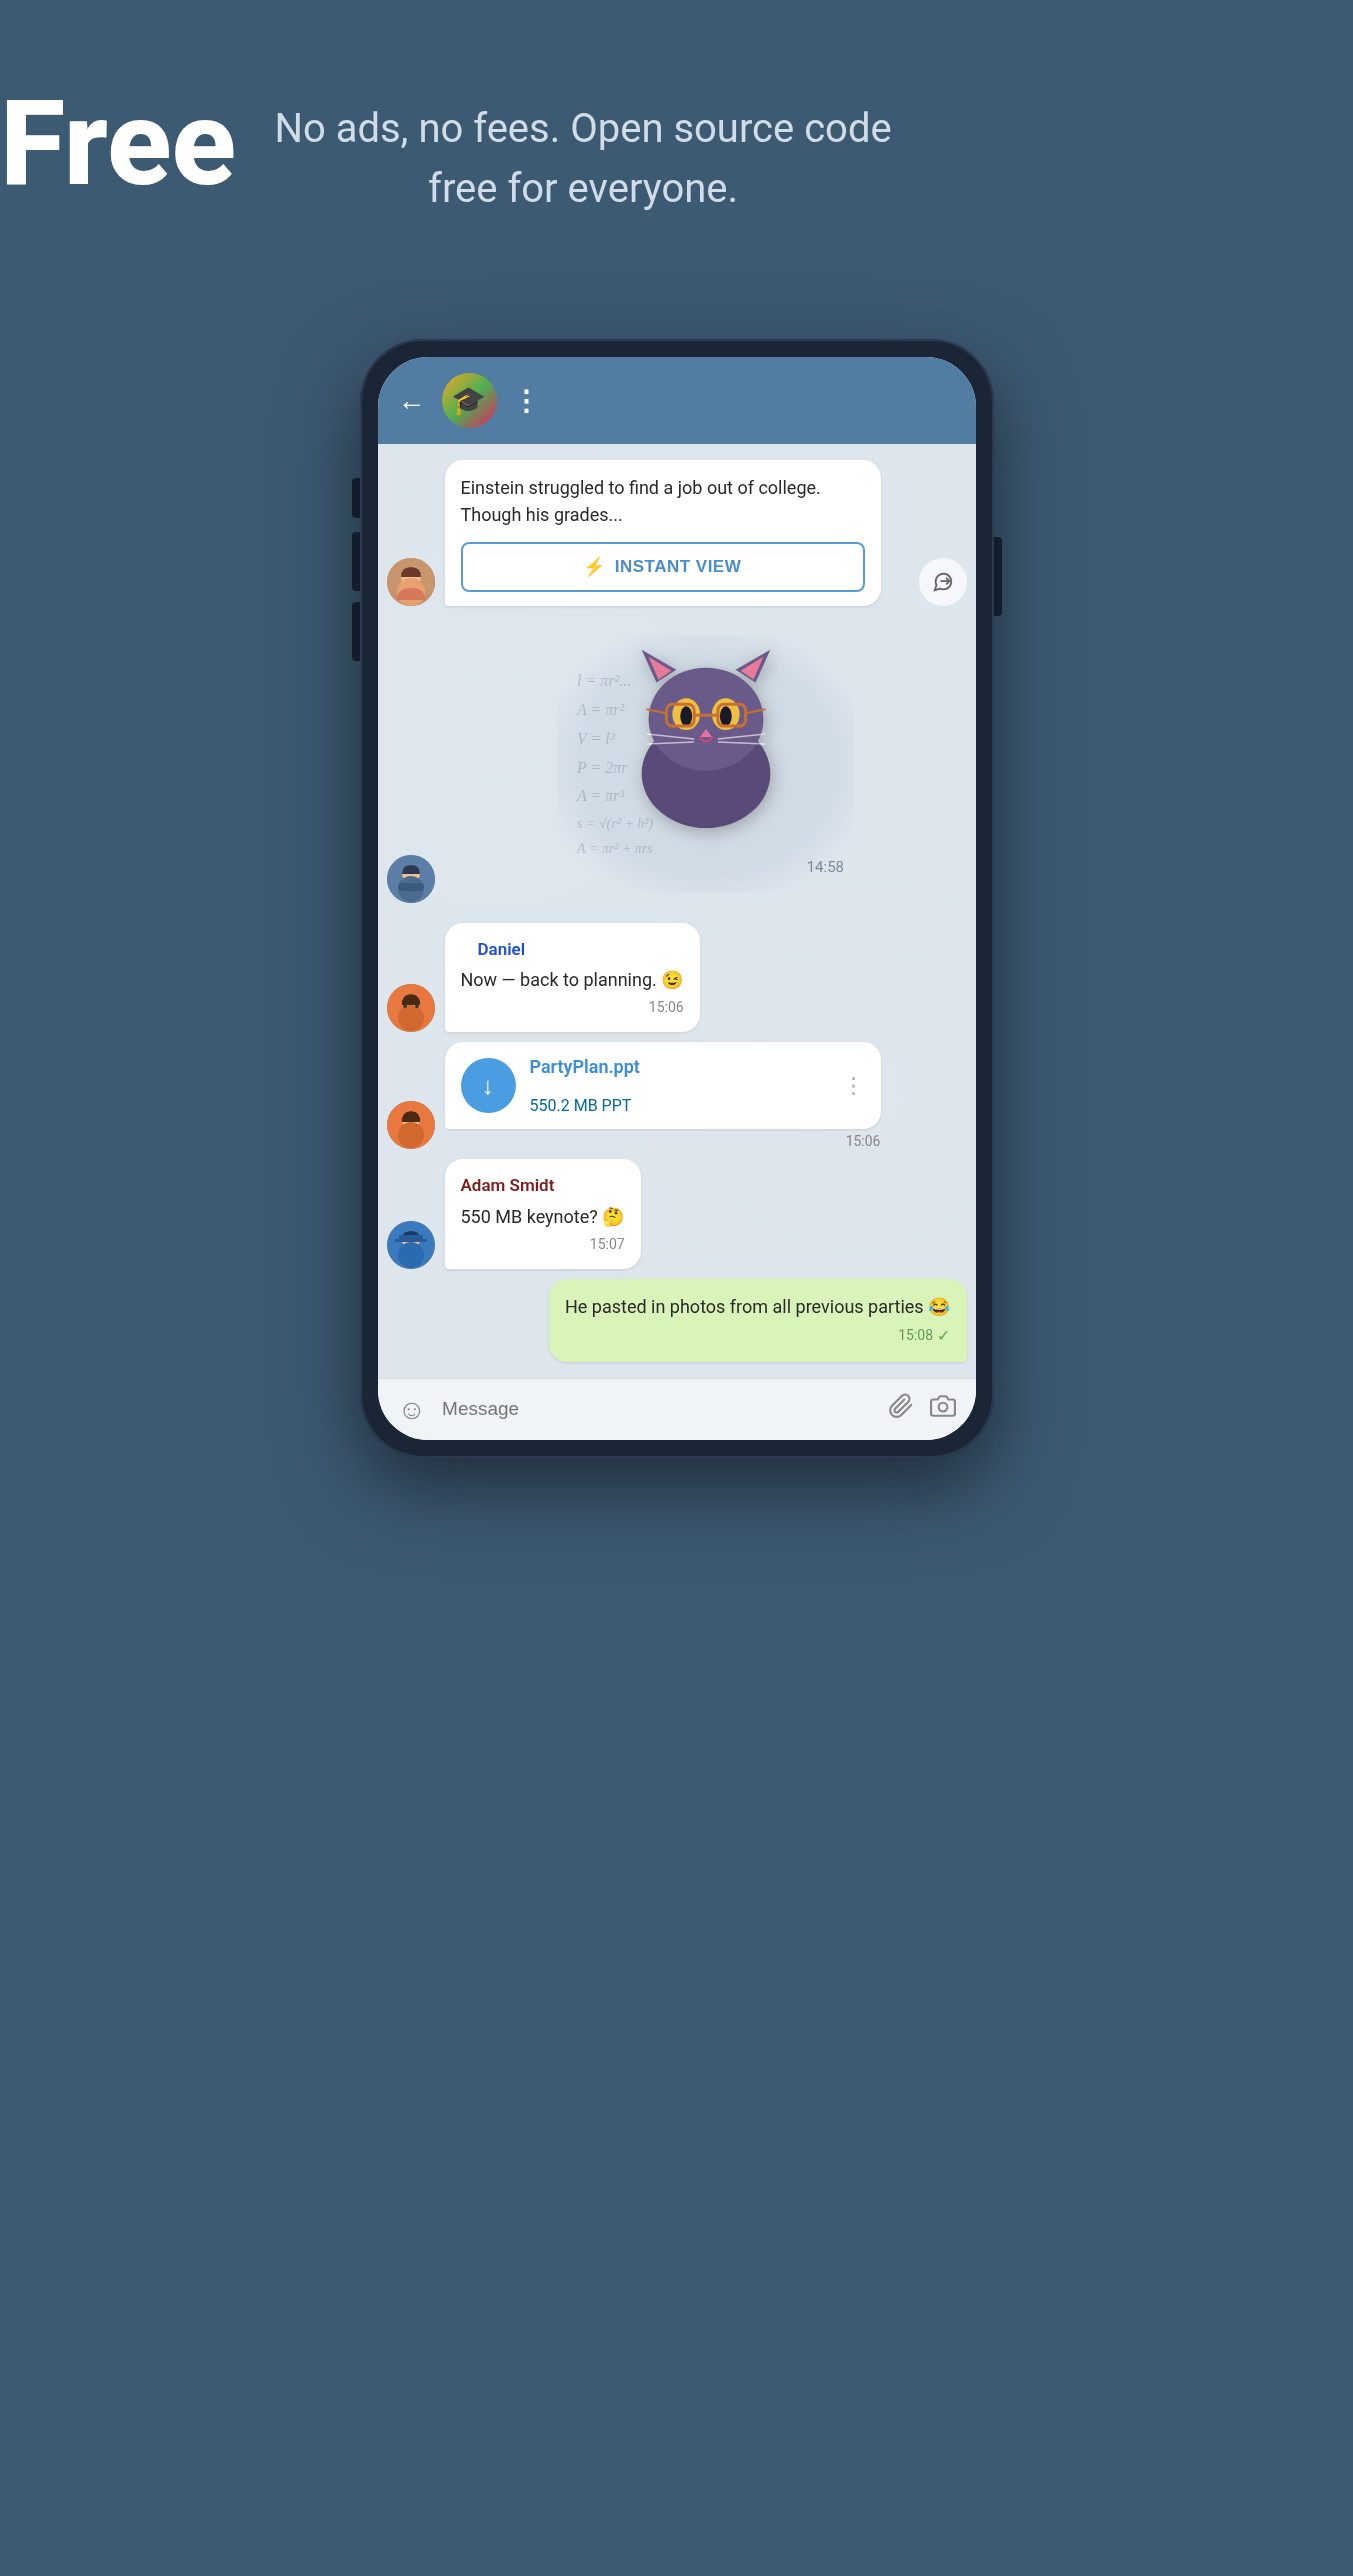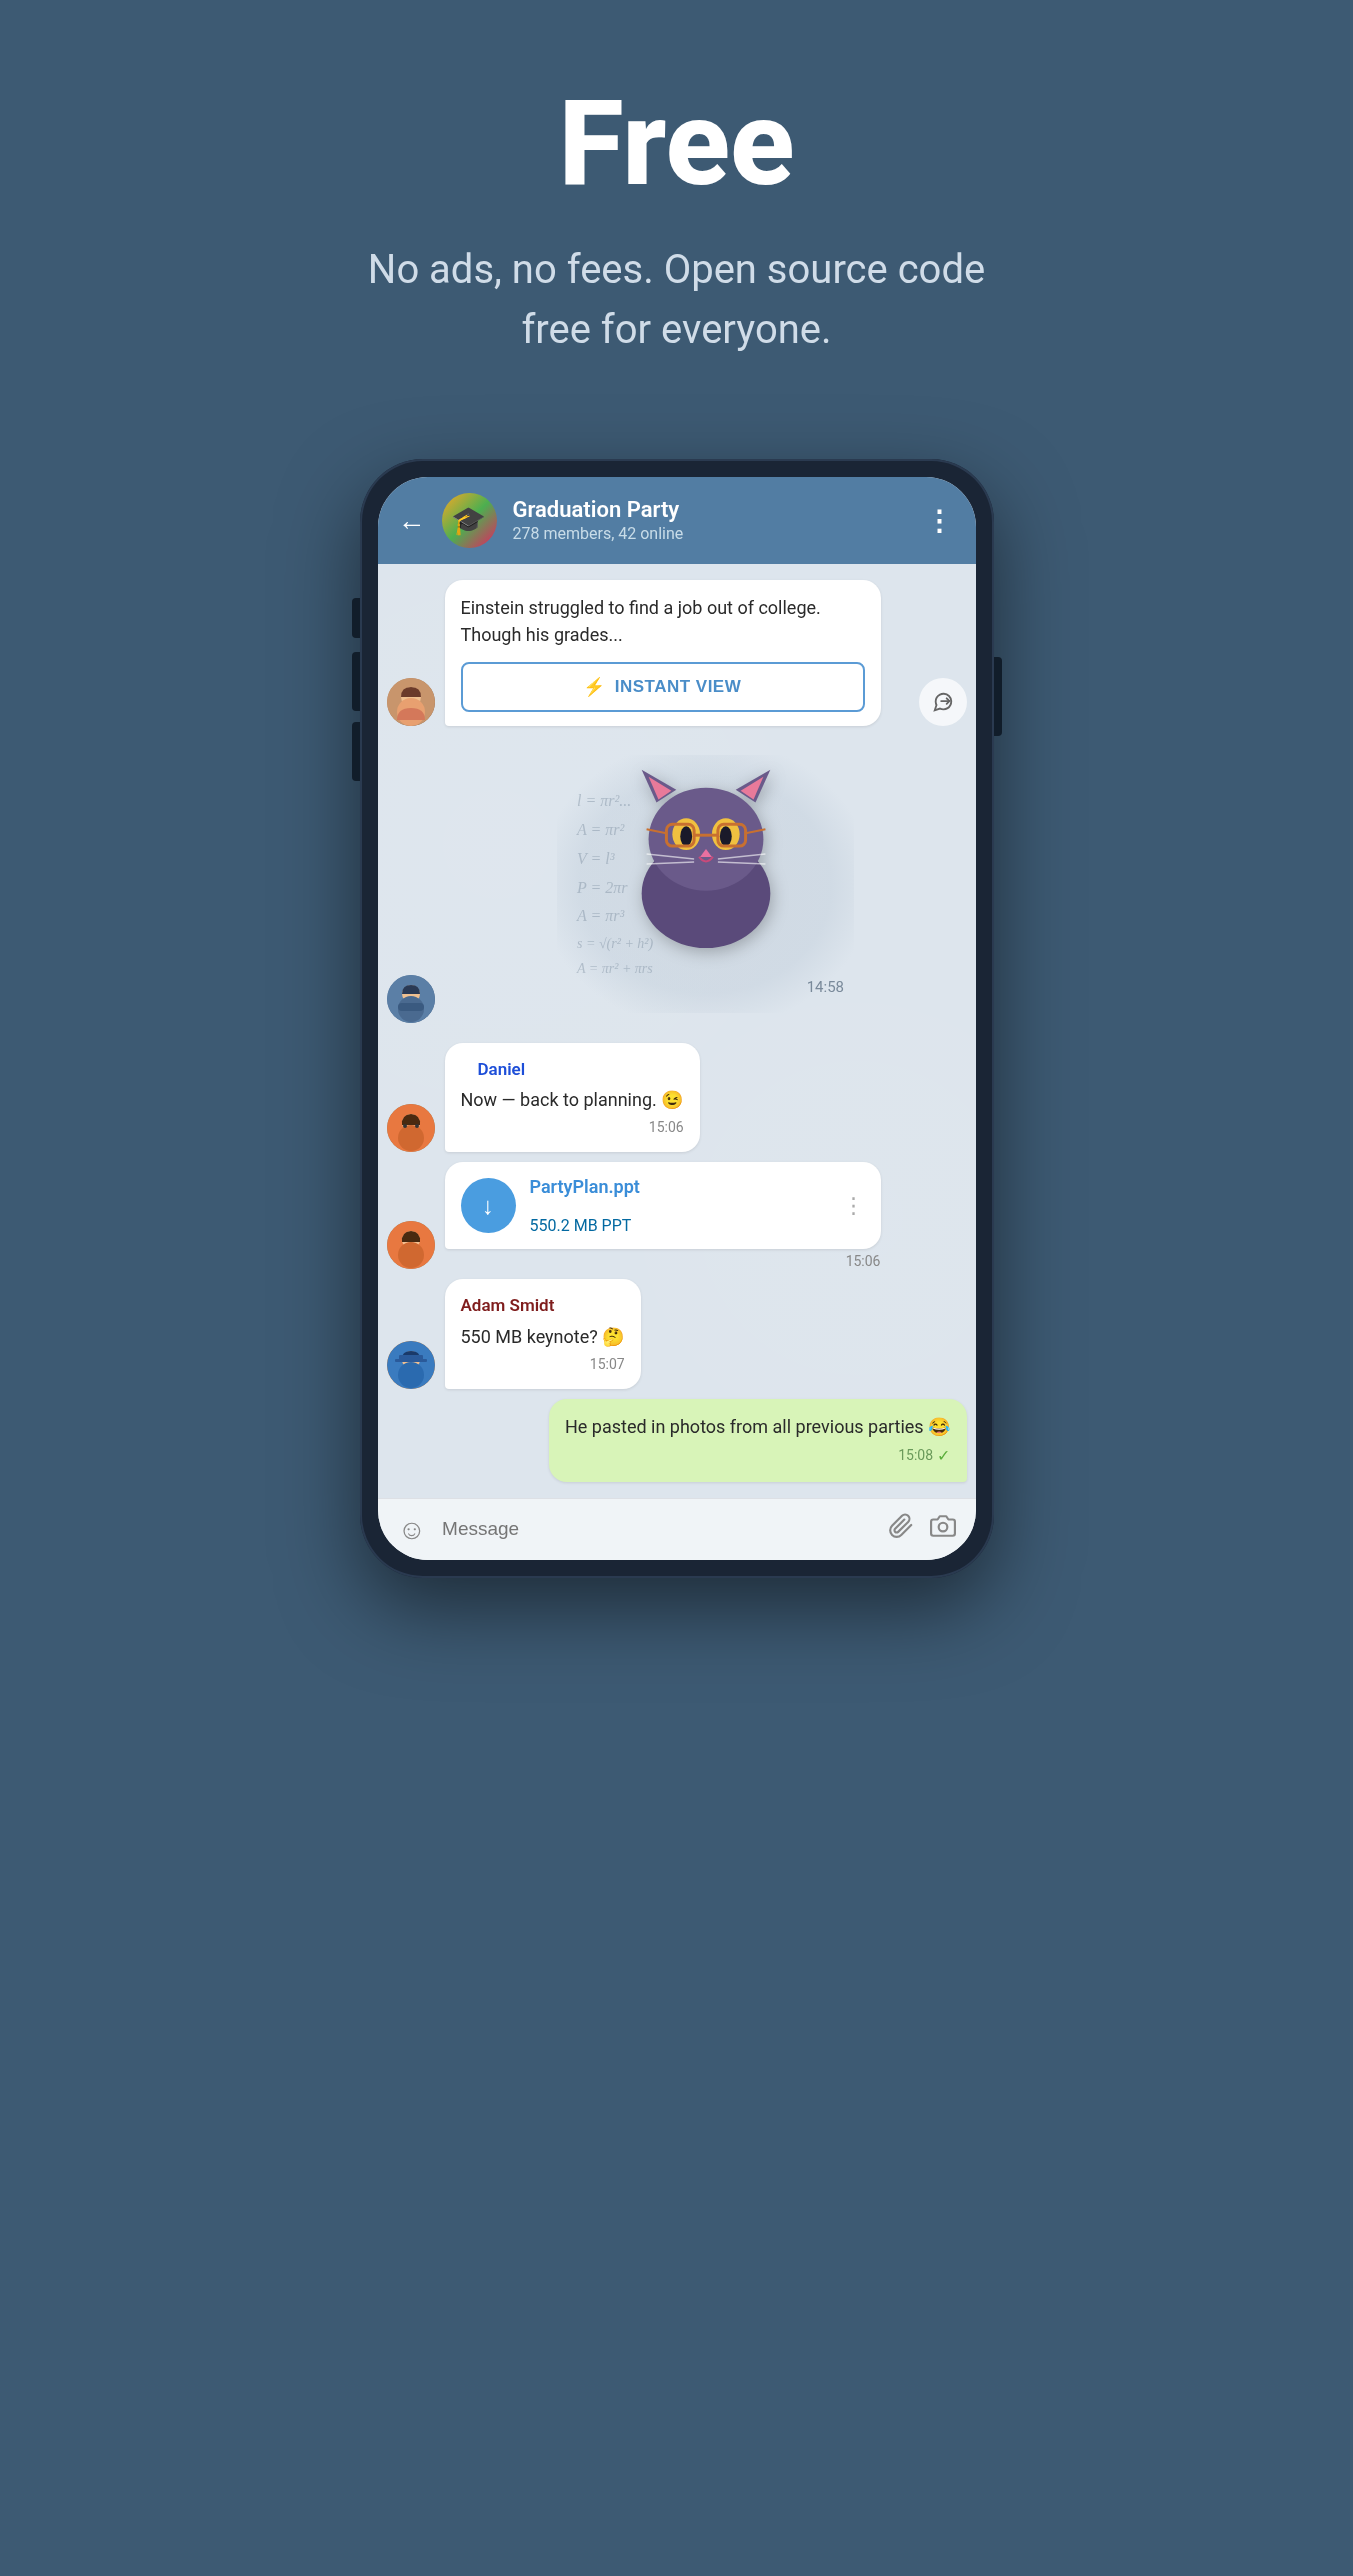--- a/index.html
+++ b/index.html
@@ -11,21 +11,21 @@
       font-family: -apple-system, BlinkMacSystemFont, 'Segoe UI', Roboto, sans-serif;
       display: flex;
       flex-direction: column;
       align-items: center;
       overflow-x: hidden;
     }
 
     .hero-section {
       width: 100%;
       display: flex;
-      flex-direction: column;
+      flex-direction: row;
       align-items: center;
       padding-top: 79px;
       padding-bottom: 59px;
     }
 
     .hero-title {
       font-size: 119px;
       font-weight: 800;
       color: #ffffff;
       text-align: center;
@@ -481,24 +481,20 @@
     <div class="phone-side-btn-left"></div>
     <div class="phone-side-btn-left2"></div>
     <div class="phone-side-btn-left3"></div>
     <div class="phone-side-btn-right"></div>
 
     <div class="phone-inner">
 
       <div class="chat-header">
         <span class="back-arrow">←</span>
         <div class="group-avatar">🎓</div>
-        <div class="group-info">
-          <div class="group-name">Graduation Party</div>
-          <div class="group-meta">278 members, 42 online</div>
-        </div>
         <span class="header-menu">⋮</span>
       </div>
 
       <div class="chat-area">
 
         <div class="article-message">
           <div class="avatar-sm avatar-woman">
 
             <svg width="48" height="48" viewBox="0 0 48 48">
               <circle cx="24" cy="24" r="24" fill="#c8956c"></circle>

